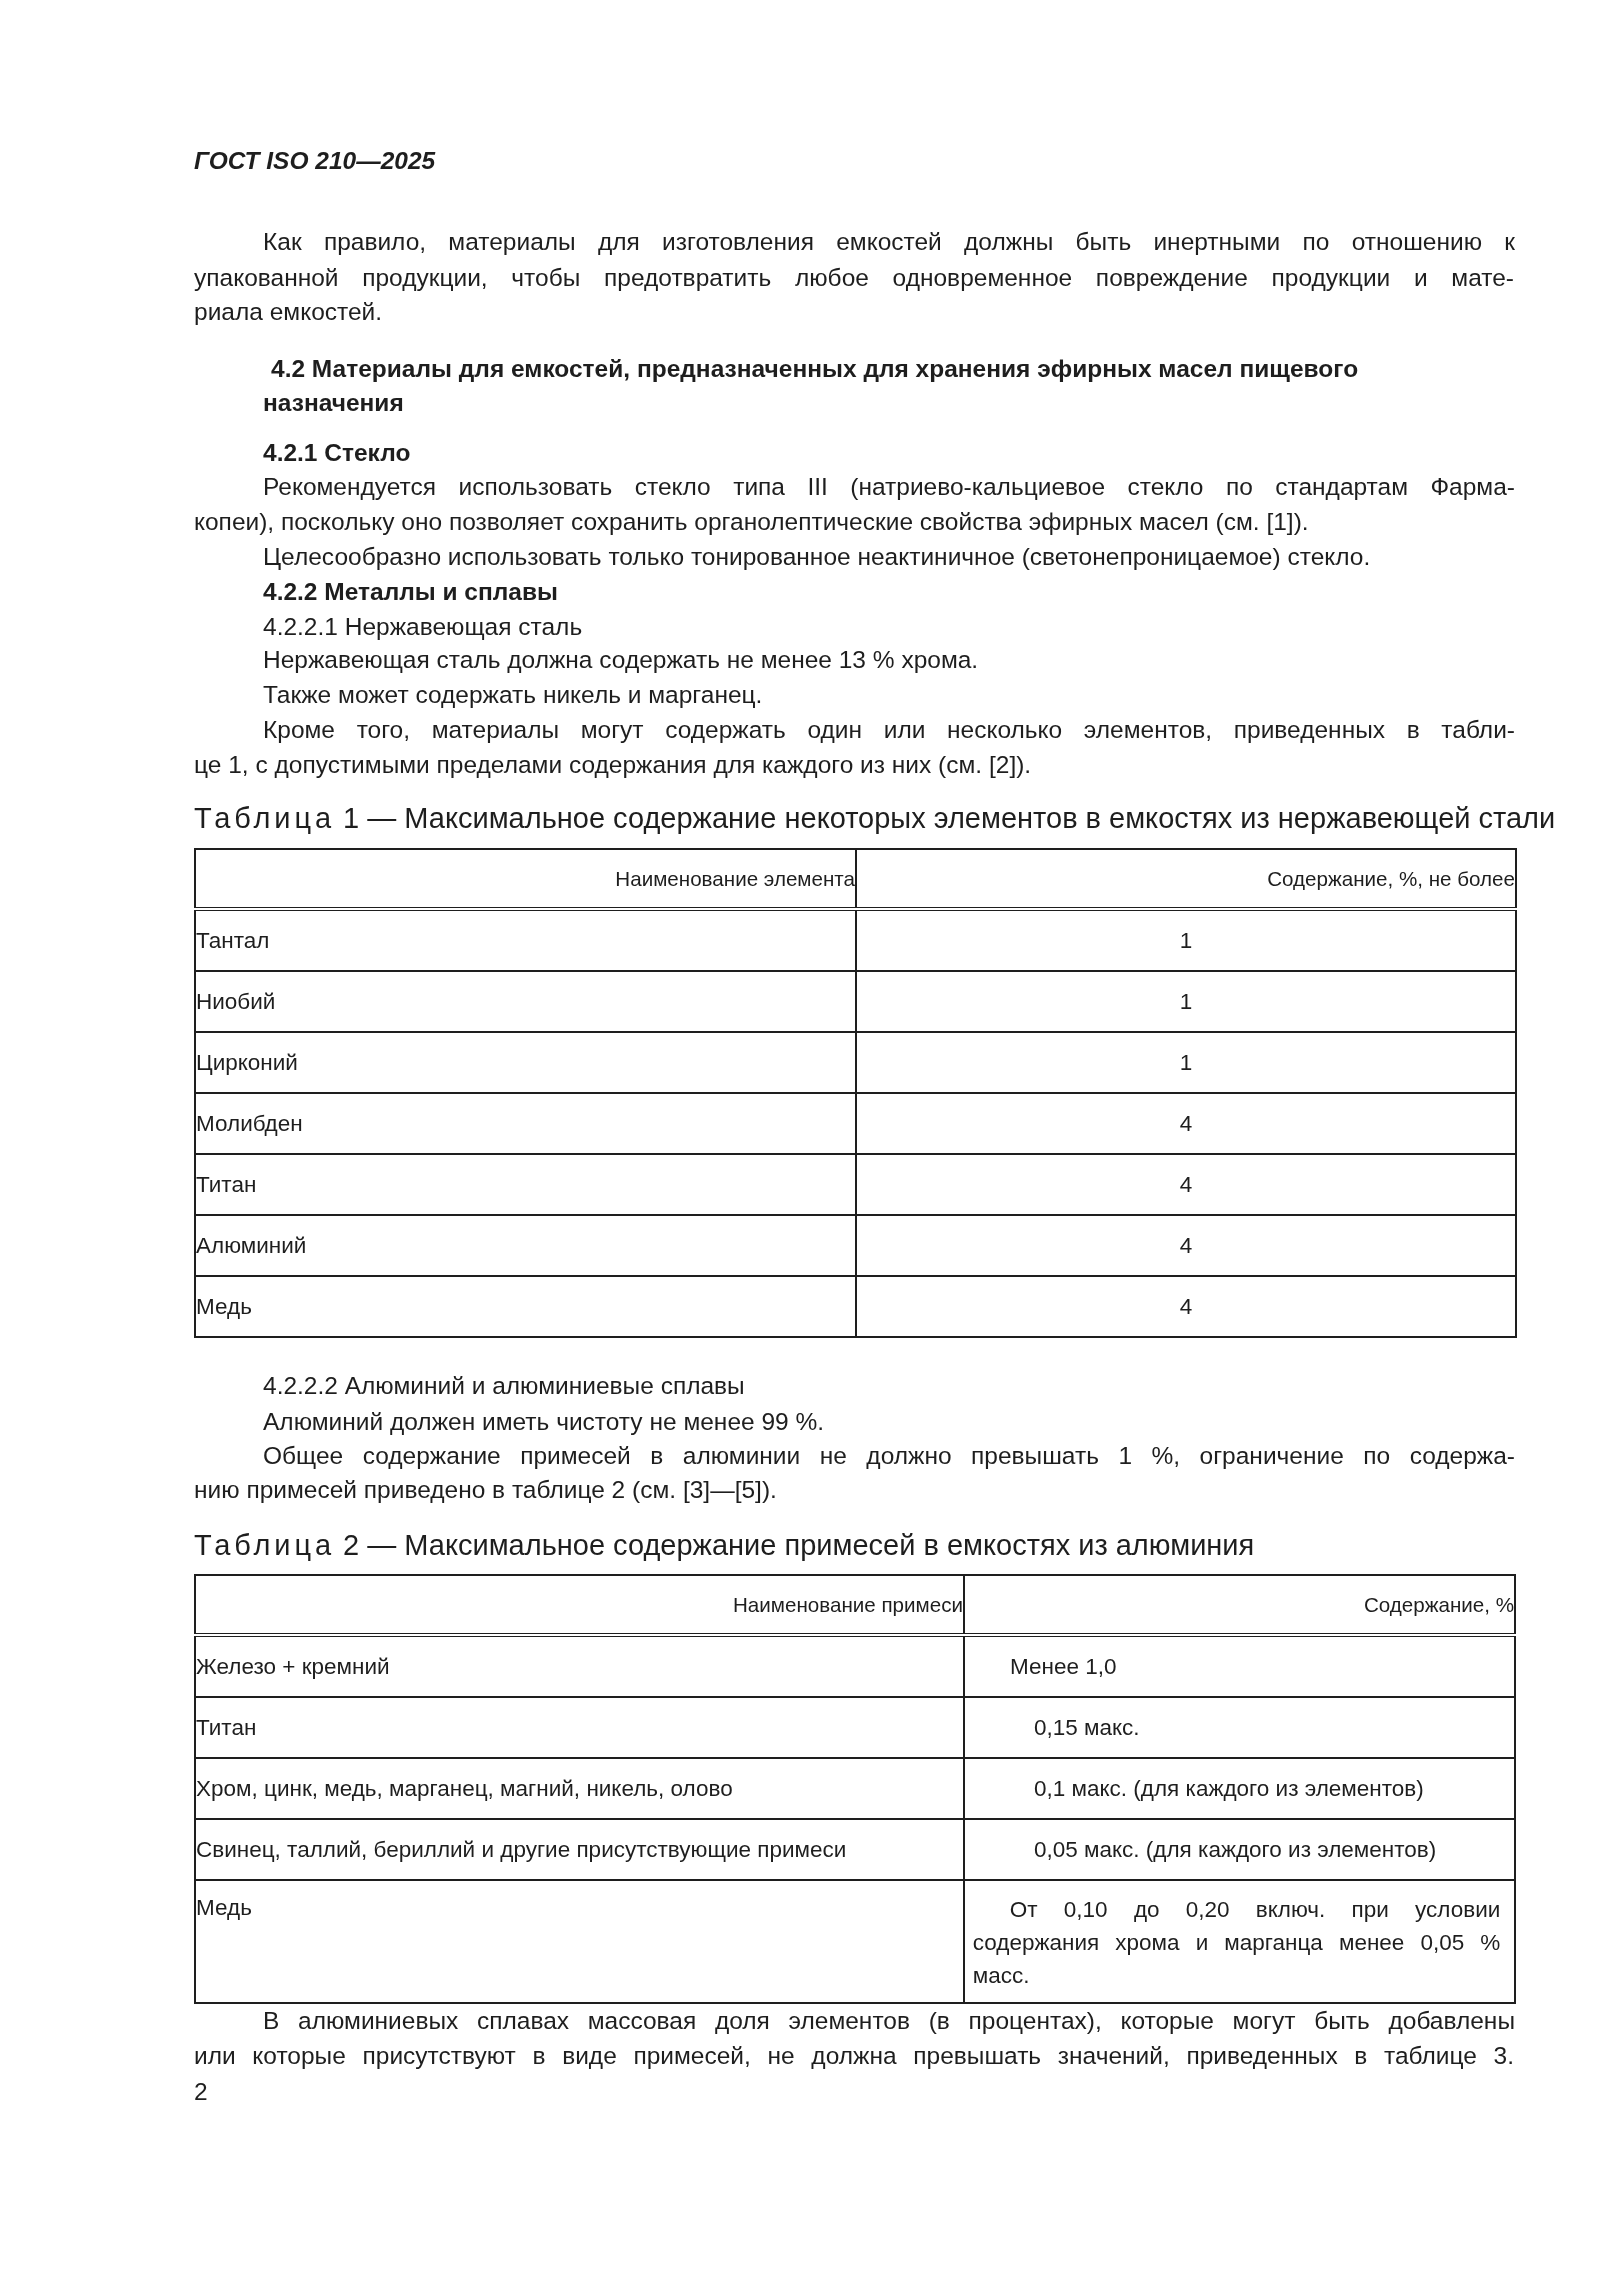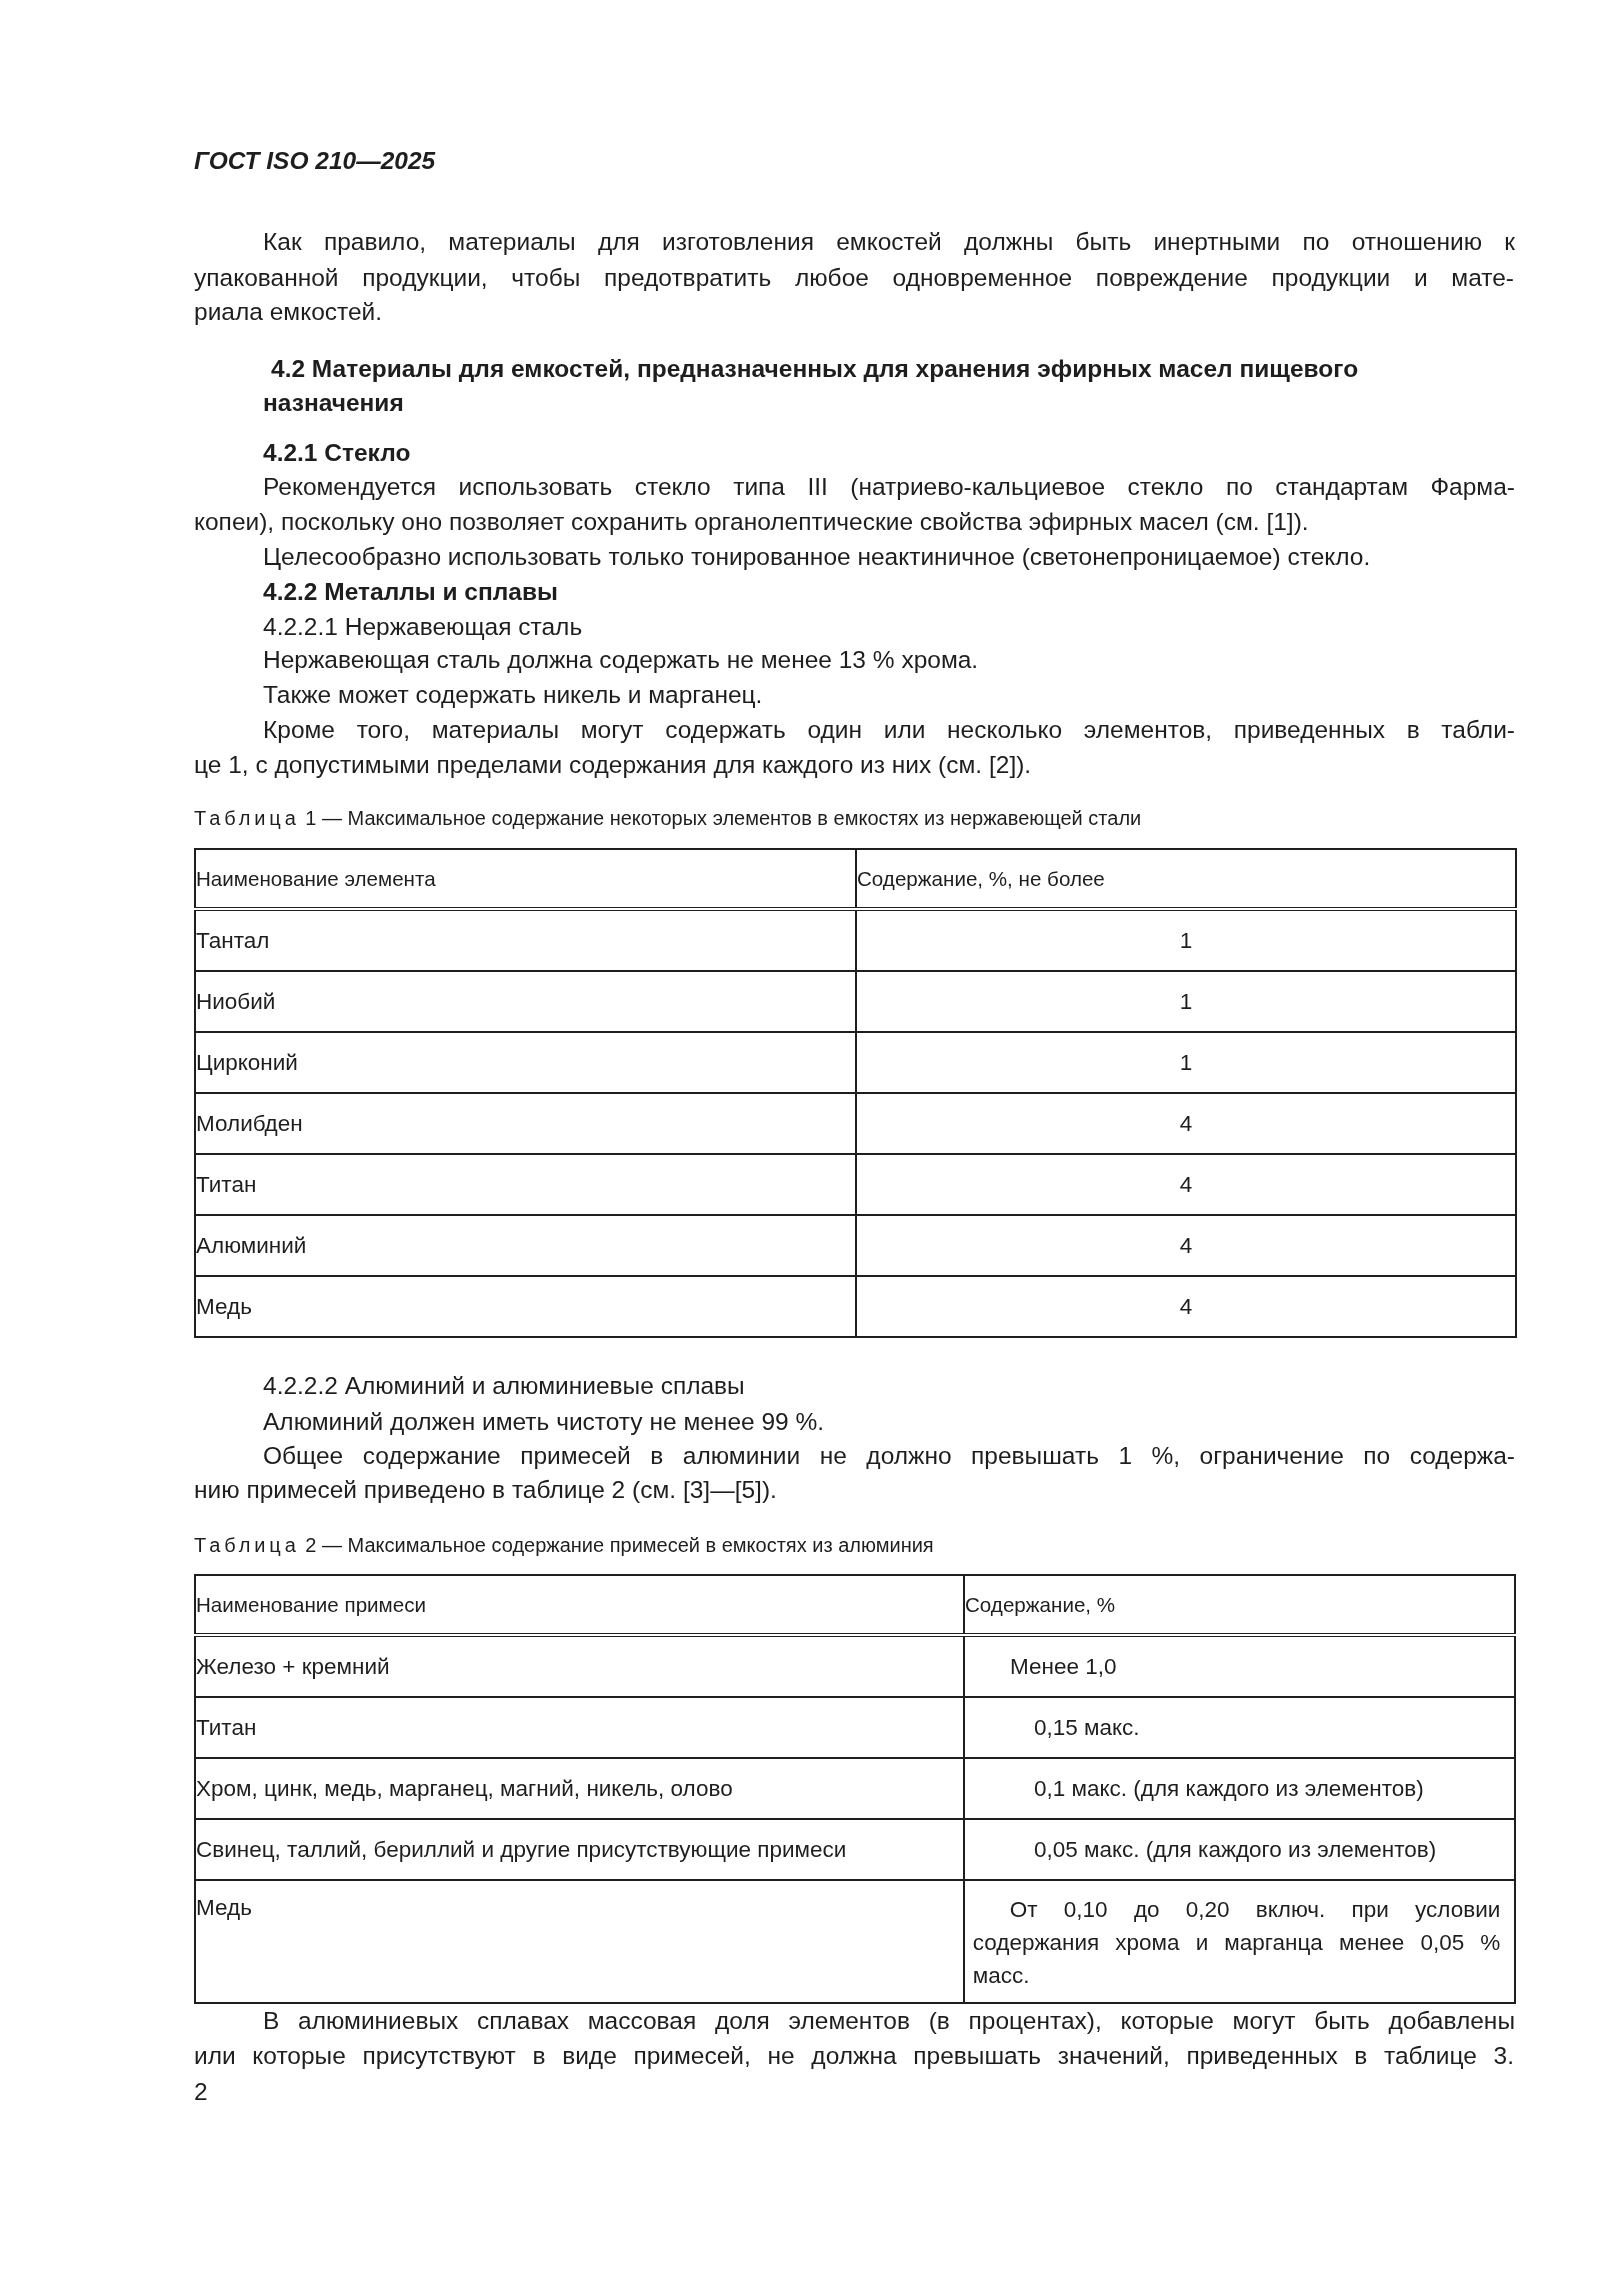--- a/index.html
+++ b/index.html
@@ -2,26 +2,26 @@
 <html><head>
 <meta charset="utf-8">
 <style>
   html, body { margin:0; padding:0; background:#ffffff; }
   body { width:1621px; height:2293px; position:relative; overflow:hidden;
          font-family:"Liberation Sans", "DejaVu Sans", sans-serif; color:#1e1e1e; }
   .line { position:absolute; font-size:24.5px; line-height:35px; white-space:nowrap; }
   .just { text-align:justify; text-align-last:justify; }
   .bold { font-weight:bold; }
   .title { position:absolute; left:194px; top:147px; font-size:24.5px; font-weight:bold;font-style:italic; }
-  .cap { position:absolute; left:194px; font-size:20px; line-height:29px; white-space:nowrap; }
+  .cap { position:absolute; left:194px; font-size:29px; line-height:29px; white-space:nowrap; }
   .cap .sp { letter-spacing:3.9px; }
   table.gost { position:absolute; left:194px; width:1320px; border-collapse:collapse;
                border:2.9px solid #1e1e1e; font-size:22.5px; table-layout:fixed; }
   table.gost td, table.gost th { border:2px solid #1e1e1e; padding:0; font-weight:normal; }
-  table.gost thead th { height:57px; text-align:left; font-size:20.6px; border-bottom:4.9px double #1e1e1e; }
+  table.gost thead th { height:57px; text-align:right; font-size:20.6px; border-bottom:4.9px double #1e1e1e; }
   table.gost tbody td { height:59px; }
   table.gost td.name { text-align:left; }
   table.gost td.val-c { text-align:center; }
   table.gost td.val-l { padding-left:69px; text-align:left; }
   table.gost td.top { vertical-align:top; padding-top:13.7px; }
   .wrap2 { white-space:normal; line-height:33px; padding:11.8px 13.7px 9.8px 7.8px !important; text-align:justify; text-indent:37px; }
   .pagenum { position:absolute; left:194px; top:2078px; font-size:24.5px; }
 </style>
 </head>
 <body>

